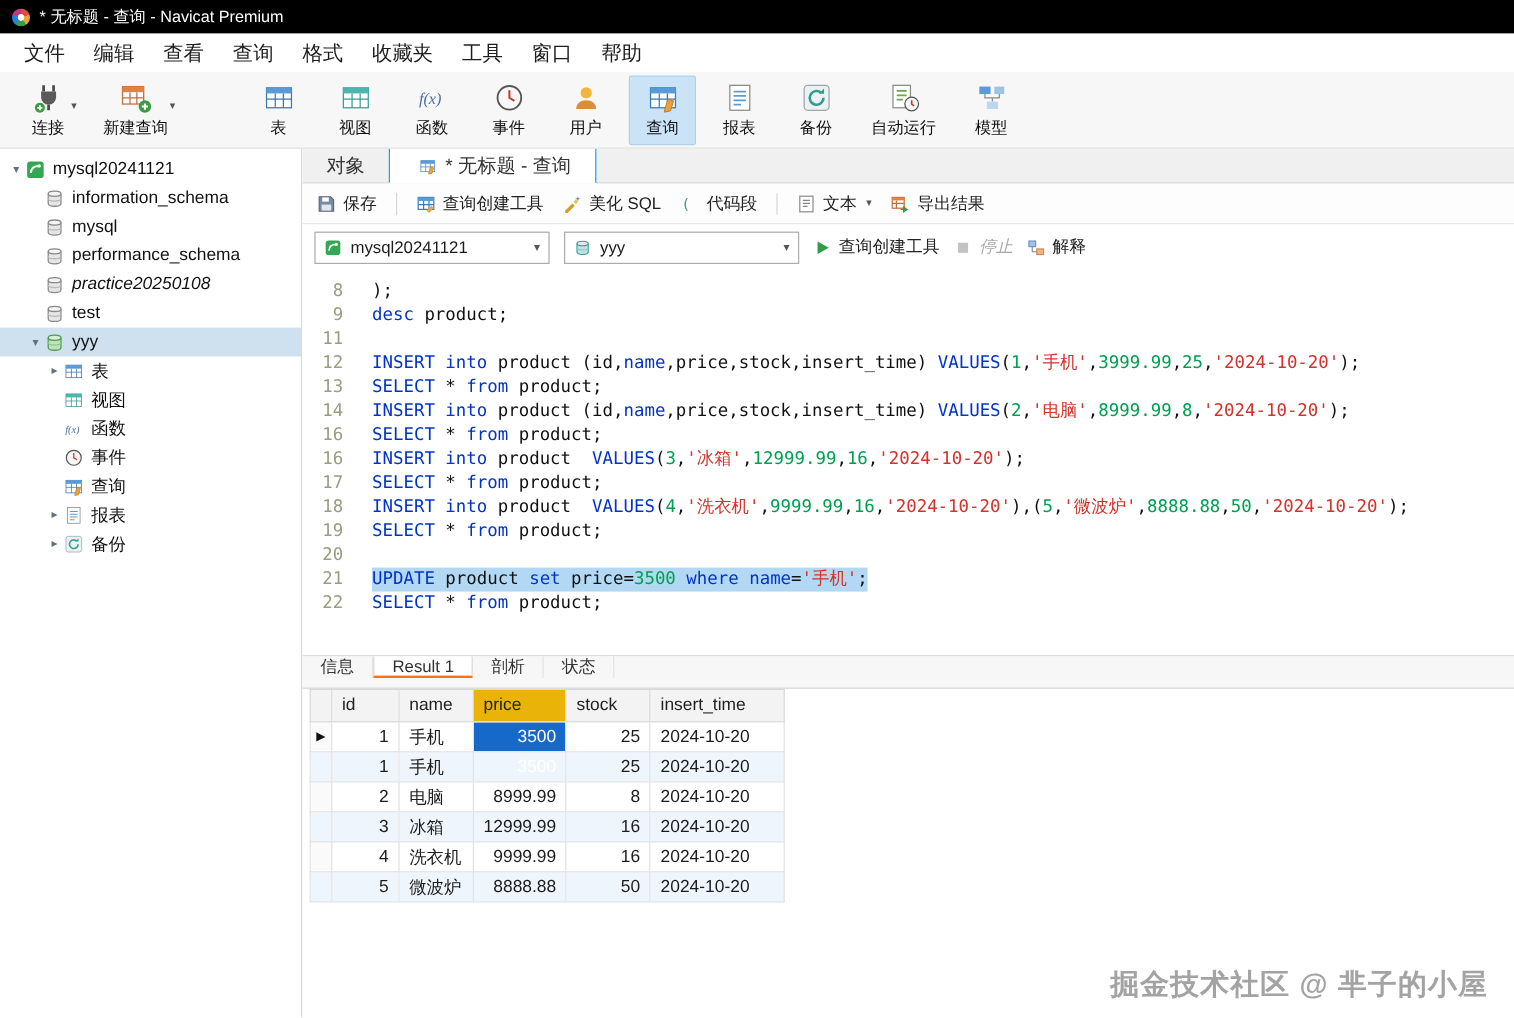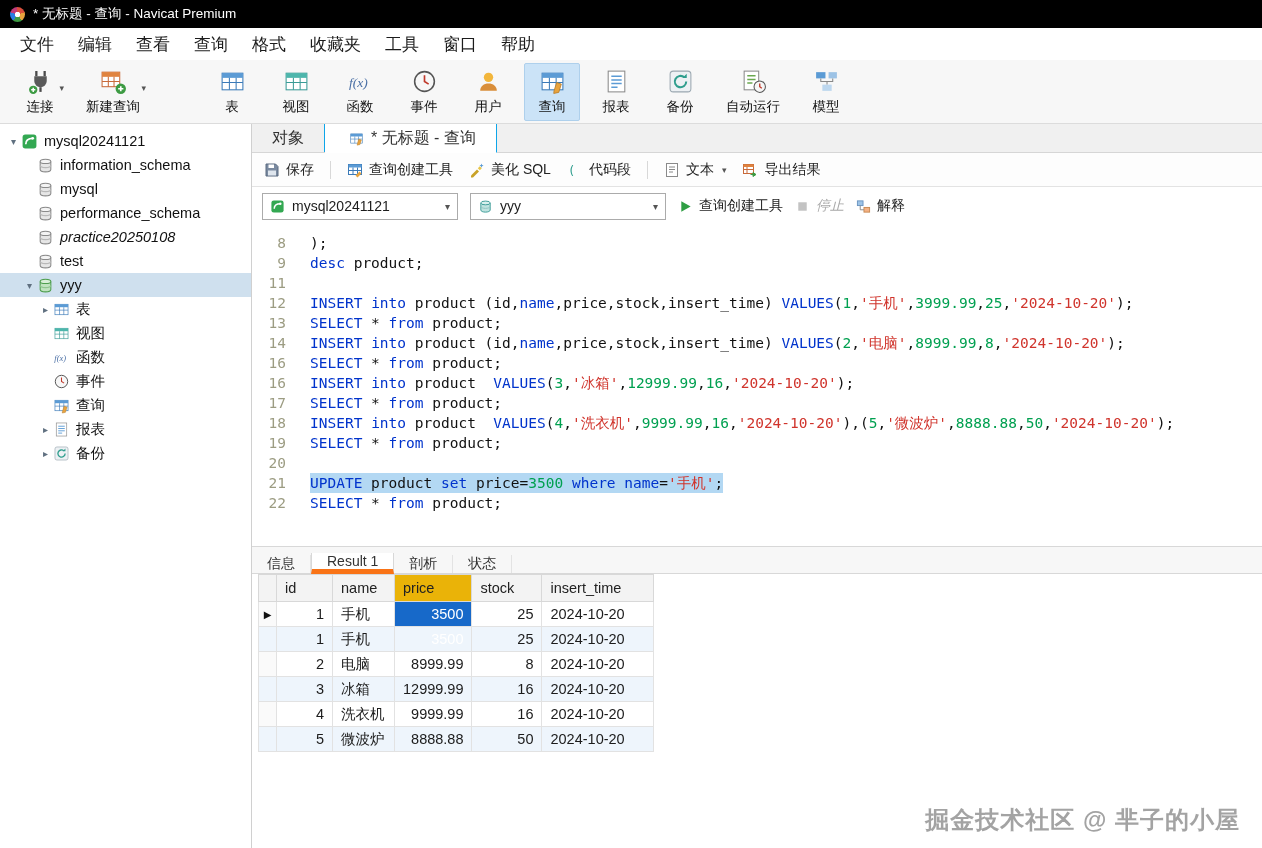--- a/index.html
+++ b/index.html
@@ -70,23 +70,23 @@
   .ed-line{display:flex;height:20px;line-height:20px;white-space:pre;}
   .ed-line .gutter{width:44px;text-align:right;color:#9c9c82;flex:0 0 auto;padding-right:10px;}
   .ed-line .code{margin-left:14px;}
   .code.sel{background:#b3d8f3;}
   .tk-k{color:#0033cc;}
   .tk-s{color:#d0342c;}
   .tk-n{color:#00a050;}
   .tk-p{color:#111;}
 
   
-  .result-tabs{height:27px;background:#f7f7f7;border-bottom:1px solid #d8d8d8;display:flex;align-items:flex-end;flex:0 0 auto;}
+  .result-tabs{height:27px;background:#f7f7f7;border-bottom:1px solid #d8d8d8;display:flex;align-items:flex-start;flex:0 0 auto;}
   .r-tab{display:flex;align-items:center;padding:0 15px;font-size:14px;color:#333;border-right:1px solid #e3e3e3;}
-  .r-tab.active{background:#fff;border:1px solid #d8d8d8;border-top:none;border-bottom:5px solid #f97316;margin-bottom:-1px;}
+  .r-tab.active{background:#fff;border:1px solid #d8d8d8;border-top:none;border-bottom:2px solid #f97316;margin-bottom:-1px;}
 
   
   .grid-wrap{padding:0 0 0 6px;}
   table.grid{border-collapse:collapse;table-layout:fixed;font-size:14.5px;}
   .grid th{background:#f3f3f3;border:1px solid #d8d8d8;font-weight:normal;height:27px;padding:0 8px;text-align:left;color:#222;overflow:hidden;}
   .grid th.selcol{background:#eab308;}
   .grid td{border:1px solid #e2e2e2;height:25px;padding:0 8px;background:#fff;overflow:hidden;white-space:nowrap;}
   .grid tr.alt td{background:#eef5fc;}
   .grid td.num{text-align:right;}
   .grid td.psel{background:#1769c9;color:#fff;text-align:right;}

